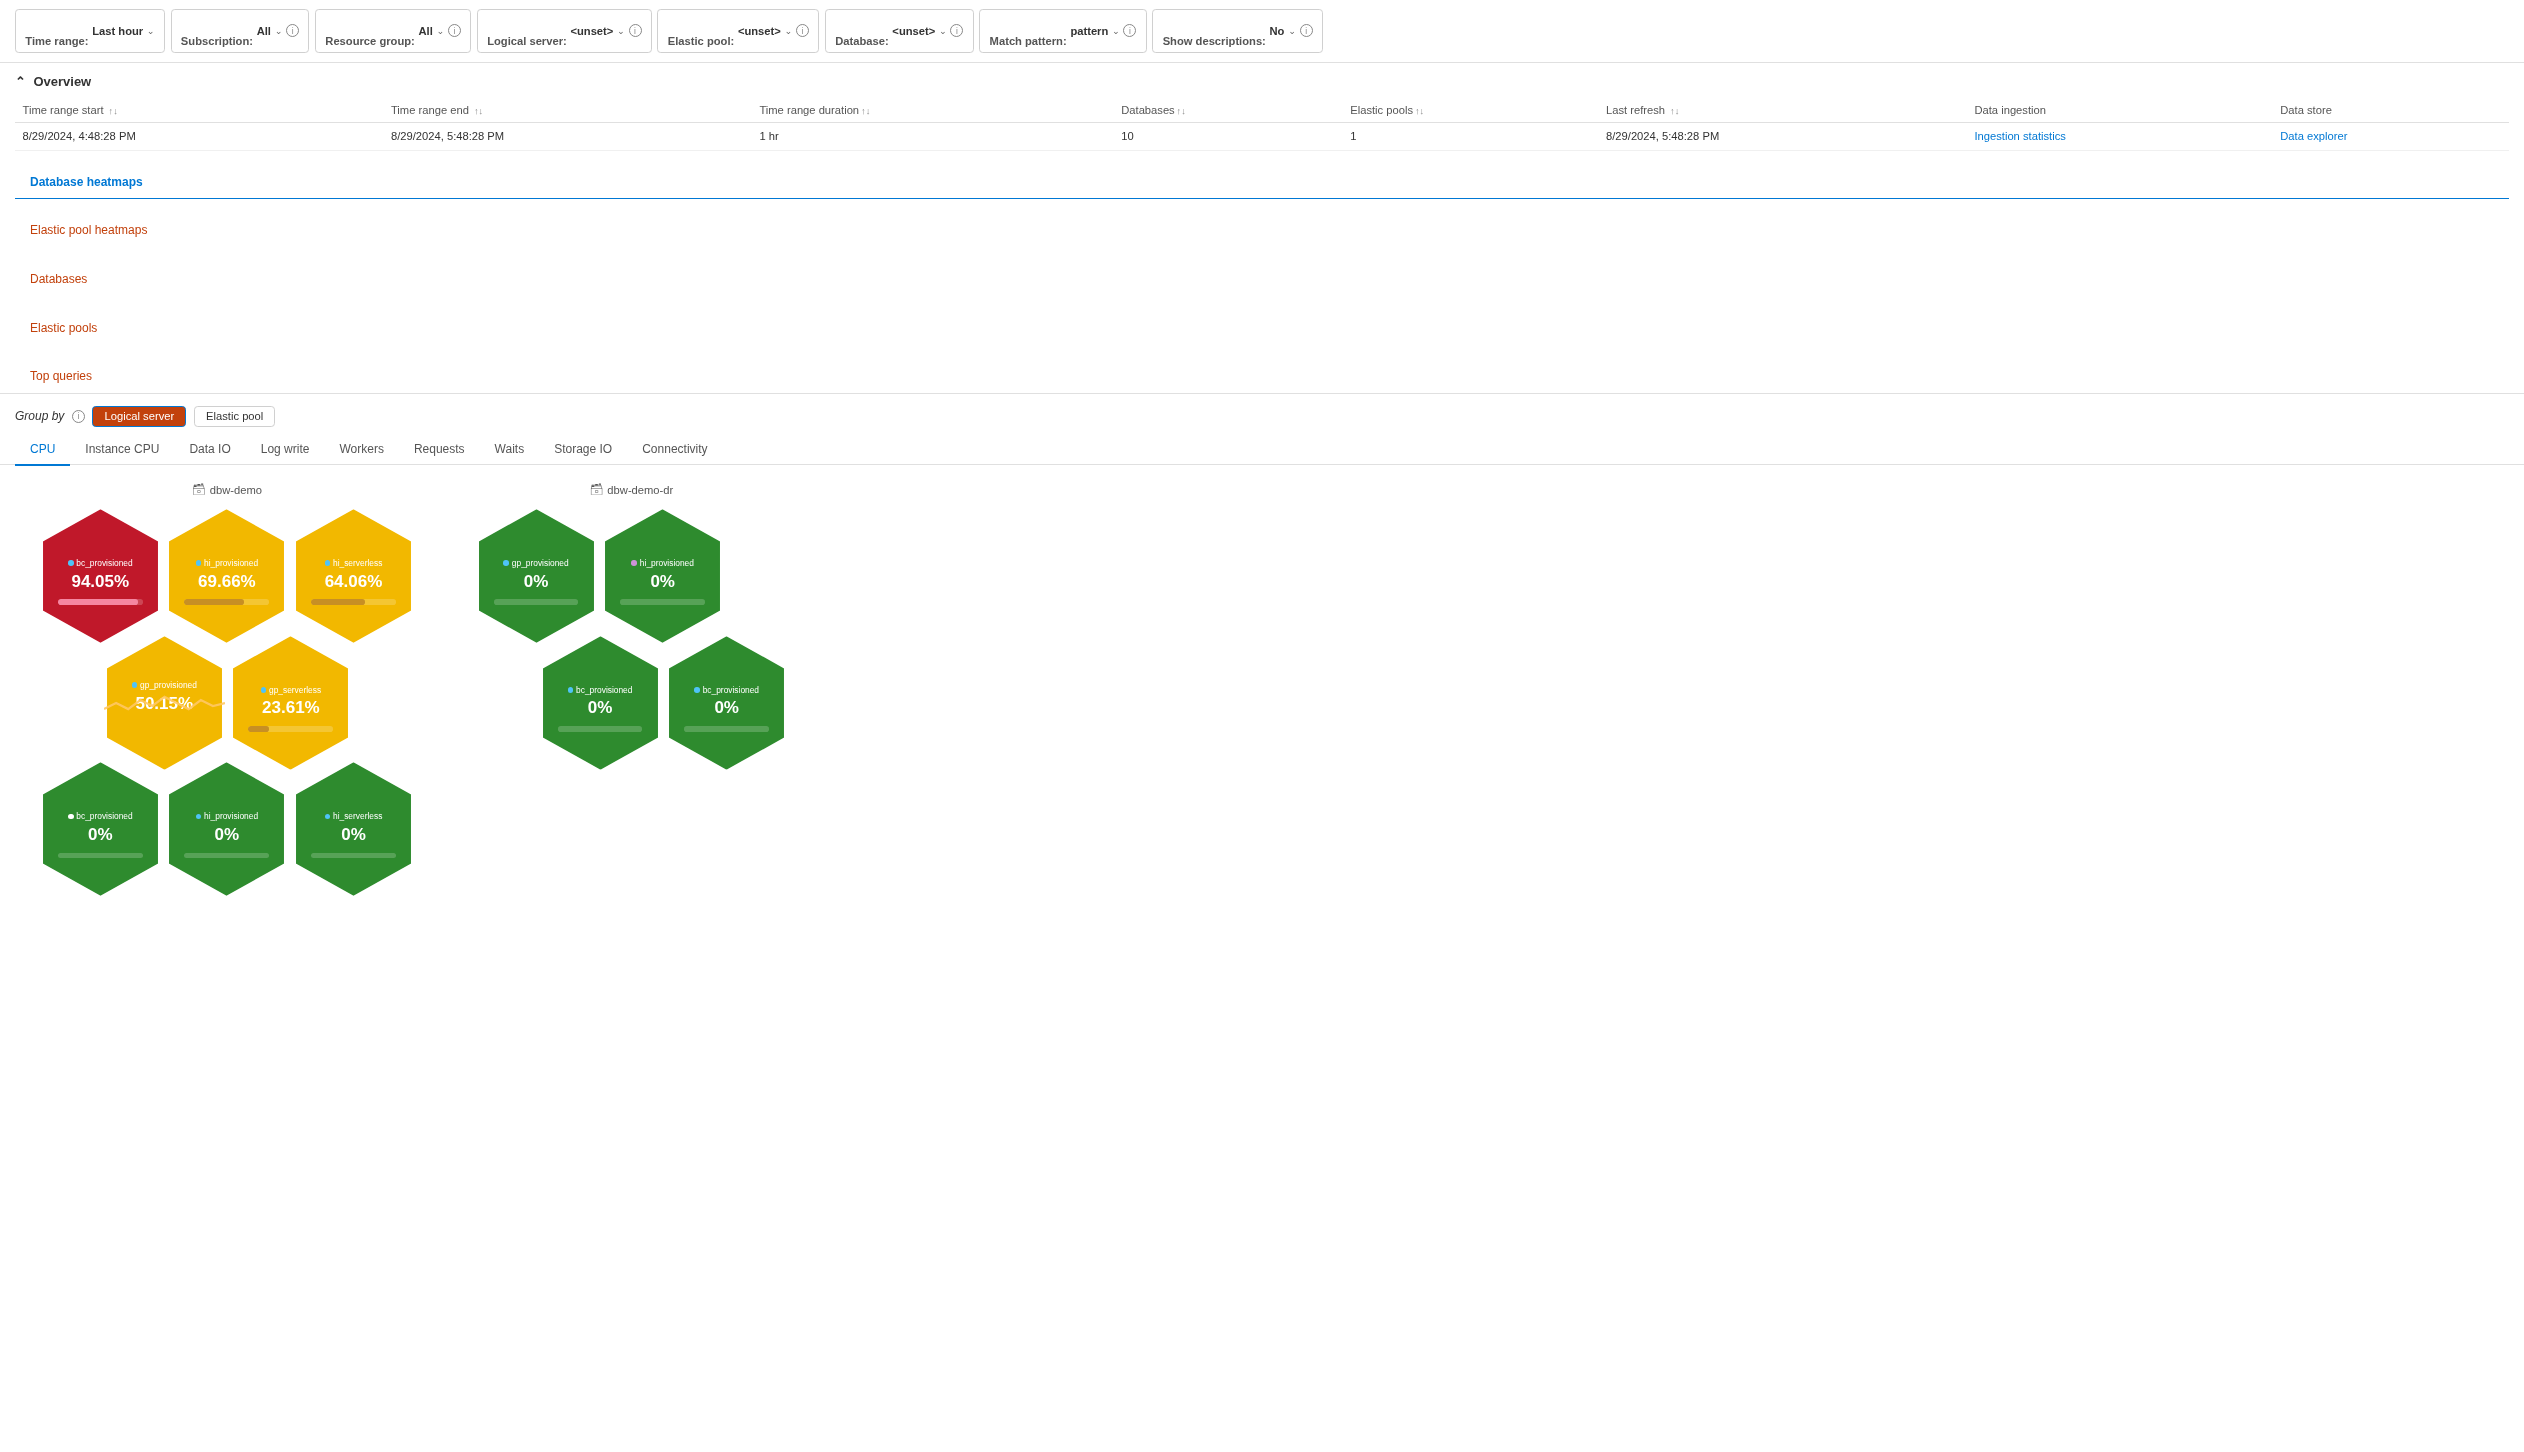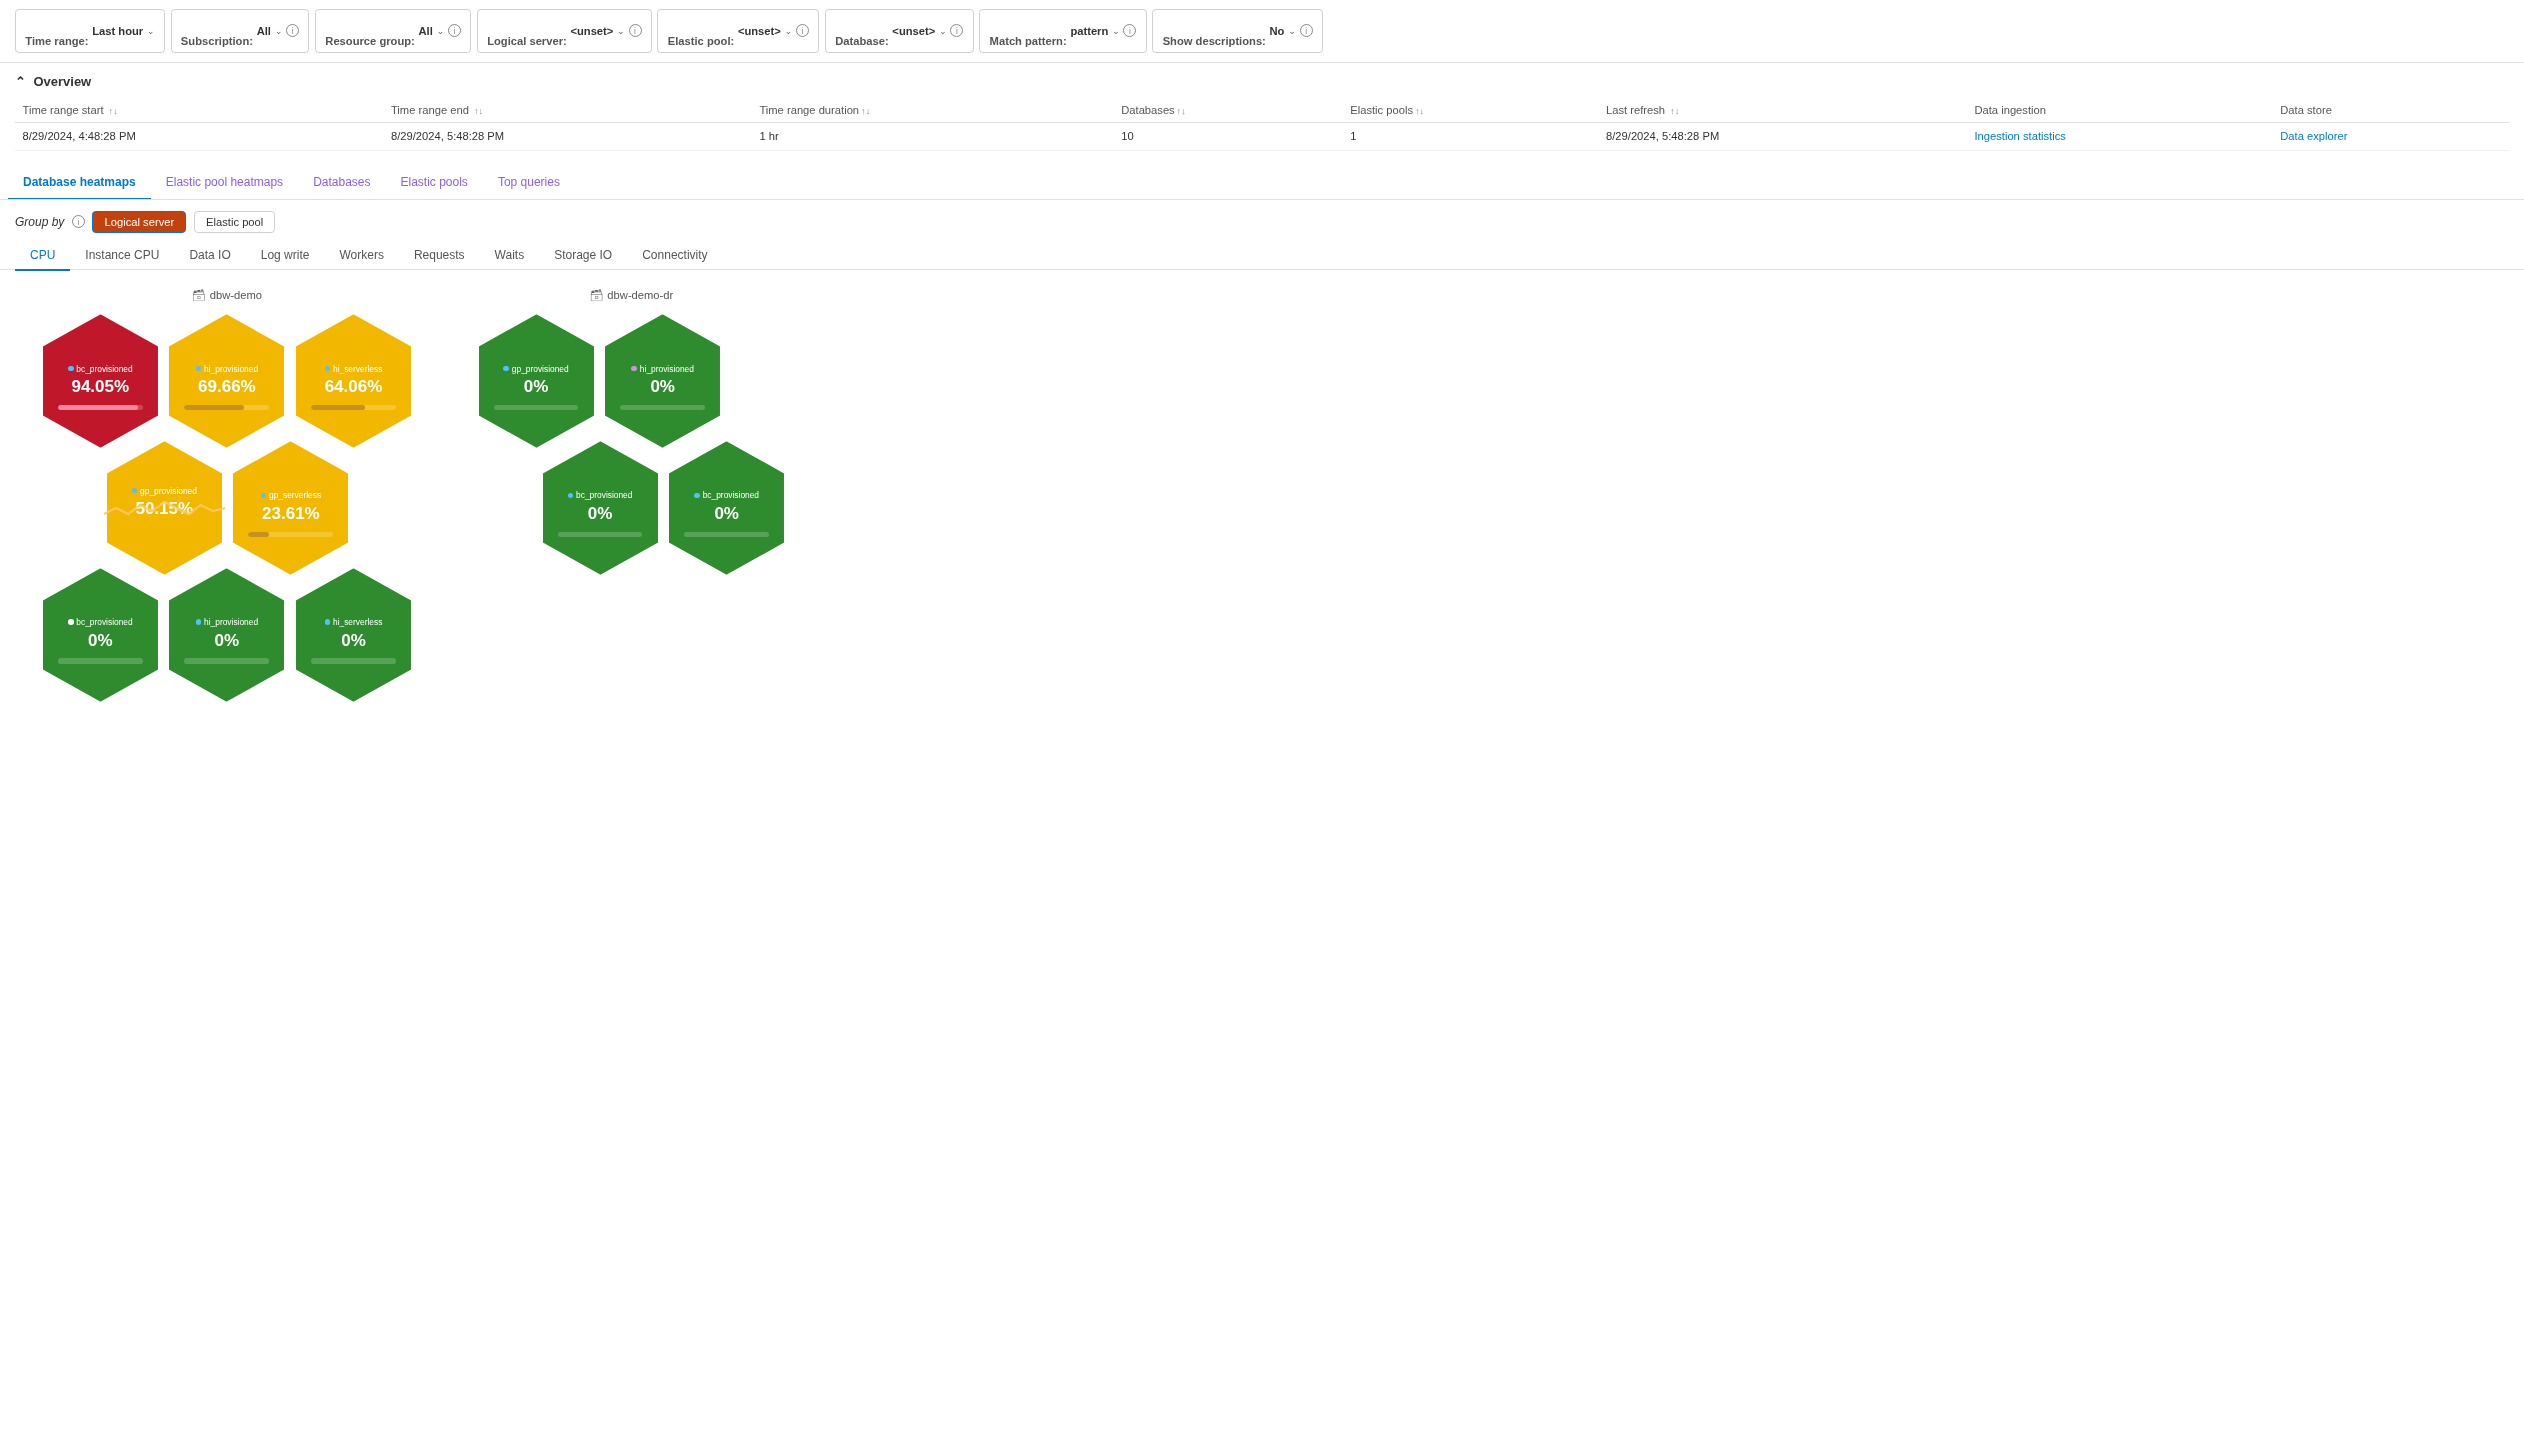--- a/index.html
+++ b/index.html
@@ -30,25 +30,25 @@
     .overview-table th {
       text-align: left; padding: 5.6px 7.5px; color: #555;
       border-bottom: 0.9px solid #e0e0e0; font-weight: 500; white-space: nowrap;
     }
     .overview-table td { padding: 7.5px 7.5px; border-bottom: 0.9px solid #f0f0f0; margin-left: 13px; }
     .sort-icon { color: #888; font-size: 9.3px; margin-left: 1.9px; }
     .link-blue { color: #0078d4; text-decoration: none; cursor: pointer; }
 
     
     .main-tabs {
-      display: flex; gap: 0; padding: 0 8px;
-      border-bottom: 0.9px solid #e0e0e0; margin-top: 3.7px;
+      display: flex; gap: 15px; padding: 0 15px;
+      border-bottom: 0.9px solid #e0e0e0; margin-top: 3.7px; flex-direction: column;
     }
     .main-tab {
-      padding: 9.3px 15px; font-size: 12px; cursor: pointer; color: #8b5cf6;
+      padding: 9.3px 15px; font-size: 12px; cursor: pointer; color: #c2410c;
       border-bottom: 1.9px solid transparent; white-space: nowrap;
     }
     .main-tab.active { color: #0078d4; border-bottom: 1.9px solid #0078d4; font-weight: 600; }
 
     
     .group-by-section { padding: 11.2px 15px 7.5px; display: flex; align-items: center; gap: 7.5px; }
     .group-by-label { font-size: 12px; color: #333; font-style: italic; }
     .group-btn {
       padding: 3.7px 11.2px; border-radius: 3.7px; font-size: 11.2px; cursor: pointer;
       border: 0.9px solid #d0d0d0; background: #fff; color: #333;

